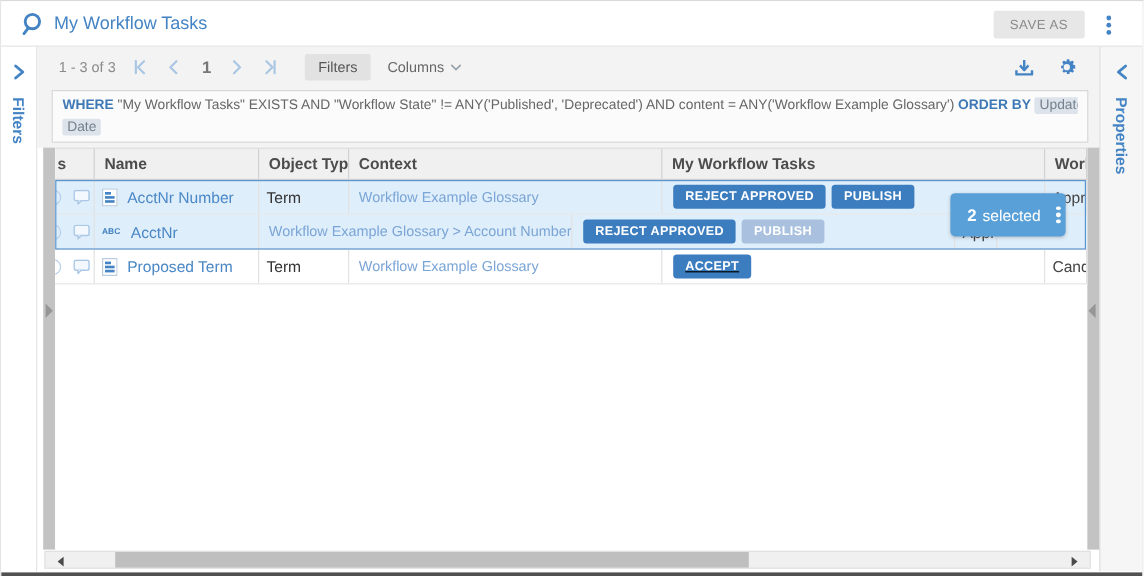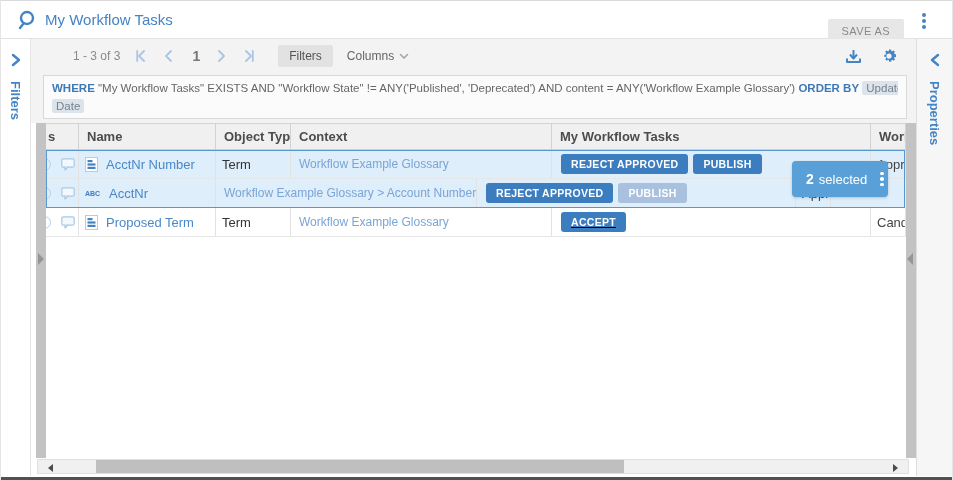--- a/index.html
+++ b/index.html
@@ -6,35 +6,35 @@
   html,body { background:#fff; }
   #app {
     position:relative; width:953px; height:480px; overflow:hidden;
     font-family:"Liberation Sans", sans-serif; background:#fff;
     border-top:1px solid #d9d9d9; border-left:1px solid #e5e5e5; border-right:1px solid #e5e5e5;
   }
   
   .topbar { position:absolute; left:0; top:0; width:953px; height:38px; background:#fff; border-bottom:1px solid #e2e2e2; }
   .search-ic { position:absolute; left:16px; top:8px; }
   .page-title { position:absolute; left:44px; top:10px; font-size:15px; color:#4484c4; }
-  .saveas { position:absolute; right:50px; top:18px; height:23px; padding:0 14px; background:#e7e7e7; border:none; border-radius:2px;
+  .saveas { position:absolute; right:50px; top:8px; height:23px; padding:0 14px; background:#e7e7e7; border:none; border-radius:2px;
             color:#8a8a8a; font-size:11px; font-family:inherit; letter-spacing:.4px; }
   .kebab { position:absolute; right:26px; top:10px; width:8px; height:20px; }
   .kebab i, .badge-kebab i { display:block; width:4px; height:4px; border-radius:50%; background:#4484c4; margin:2px auto; }
   
   .panel-left { position:absolute; left:0; top:38px; width:30px; bottom:4px; background:#fff; border-right:1px solid #e5e5e5; }
   .panel-right { position:absolute; right:0; top:38px; width:36px; bottom:4px; background:#f6f6f6; border-left:1px solid #dedede; }
   .vtext { writing-mode:vertical-rl; font-size:13px; font-weight:bold; color:#4484c4; display:block; }
   .panel-left .vtext { margin:14px auto 0; }
   .panel-right .vtext { margin:14px auto 0; }
   .panel-chev { display:block; margin:14px auto 0; }
   
   .band { position:absolute; left:30px; right:36px; top:38px; height:84px; background:#f3f3f3; }
   .toolbar { position:absolute; left:30px; right:36px; top:38px; height:34px; display:flex; align-items:center; }
-  .pg-range { margin-left:42px; font-size:12px; color:#8a8a8a; }
+  .pg-range { margin-left:18px; font-size:12px; color:#8a8a8a; }
   .pg-ic { margin-left:14px; display:inline-flex; align-items:center; }
   .pg-num { margin-left:16px; font-size:14px; font-weight:bold; color:#777; }
   .btn-filters { margin-left:22px; padding:4px 11px; background:#e2e2e2; border:none; border-radius:2px; color:#555; font-size:12px; font-family:inherit; }
   .columns-dd { margin-left:14px; font-size:12px; color:#666; display:inline-flex; align-items:center; gap:5px; }
   .tool-spacer { flex:1; }
   .tool-ic { margin-right:18px; }
   
   .querybox { position:absolute; left:42px; top:74px; width:864px; height:44px; background:#fbfbfb; border:1px solid #d8d8d8;
               padding:3px 8px; font-size:11.5px; color:#666; line-height:18px; overflow:hidden; }
   .qline1 { white-space:nowrap; overflow:hidden; }

